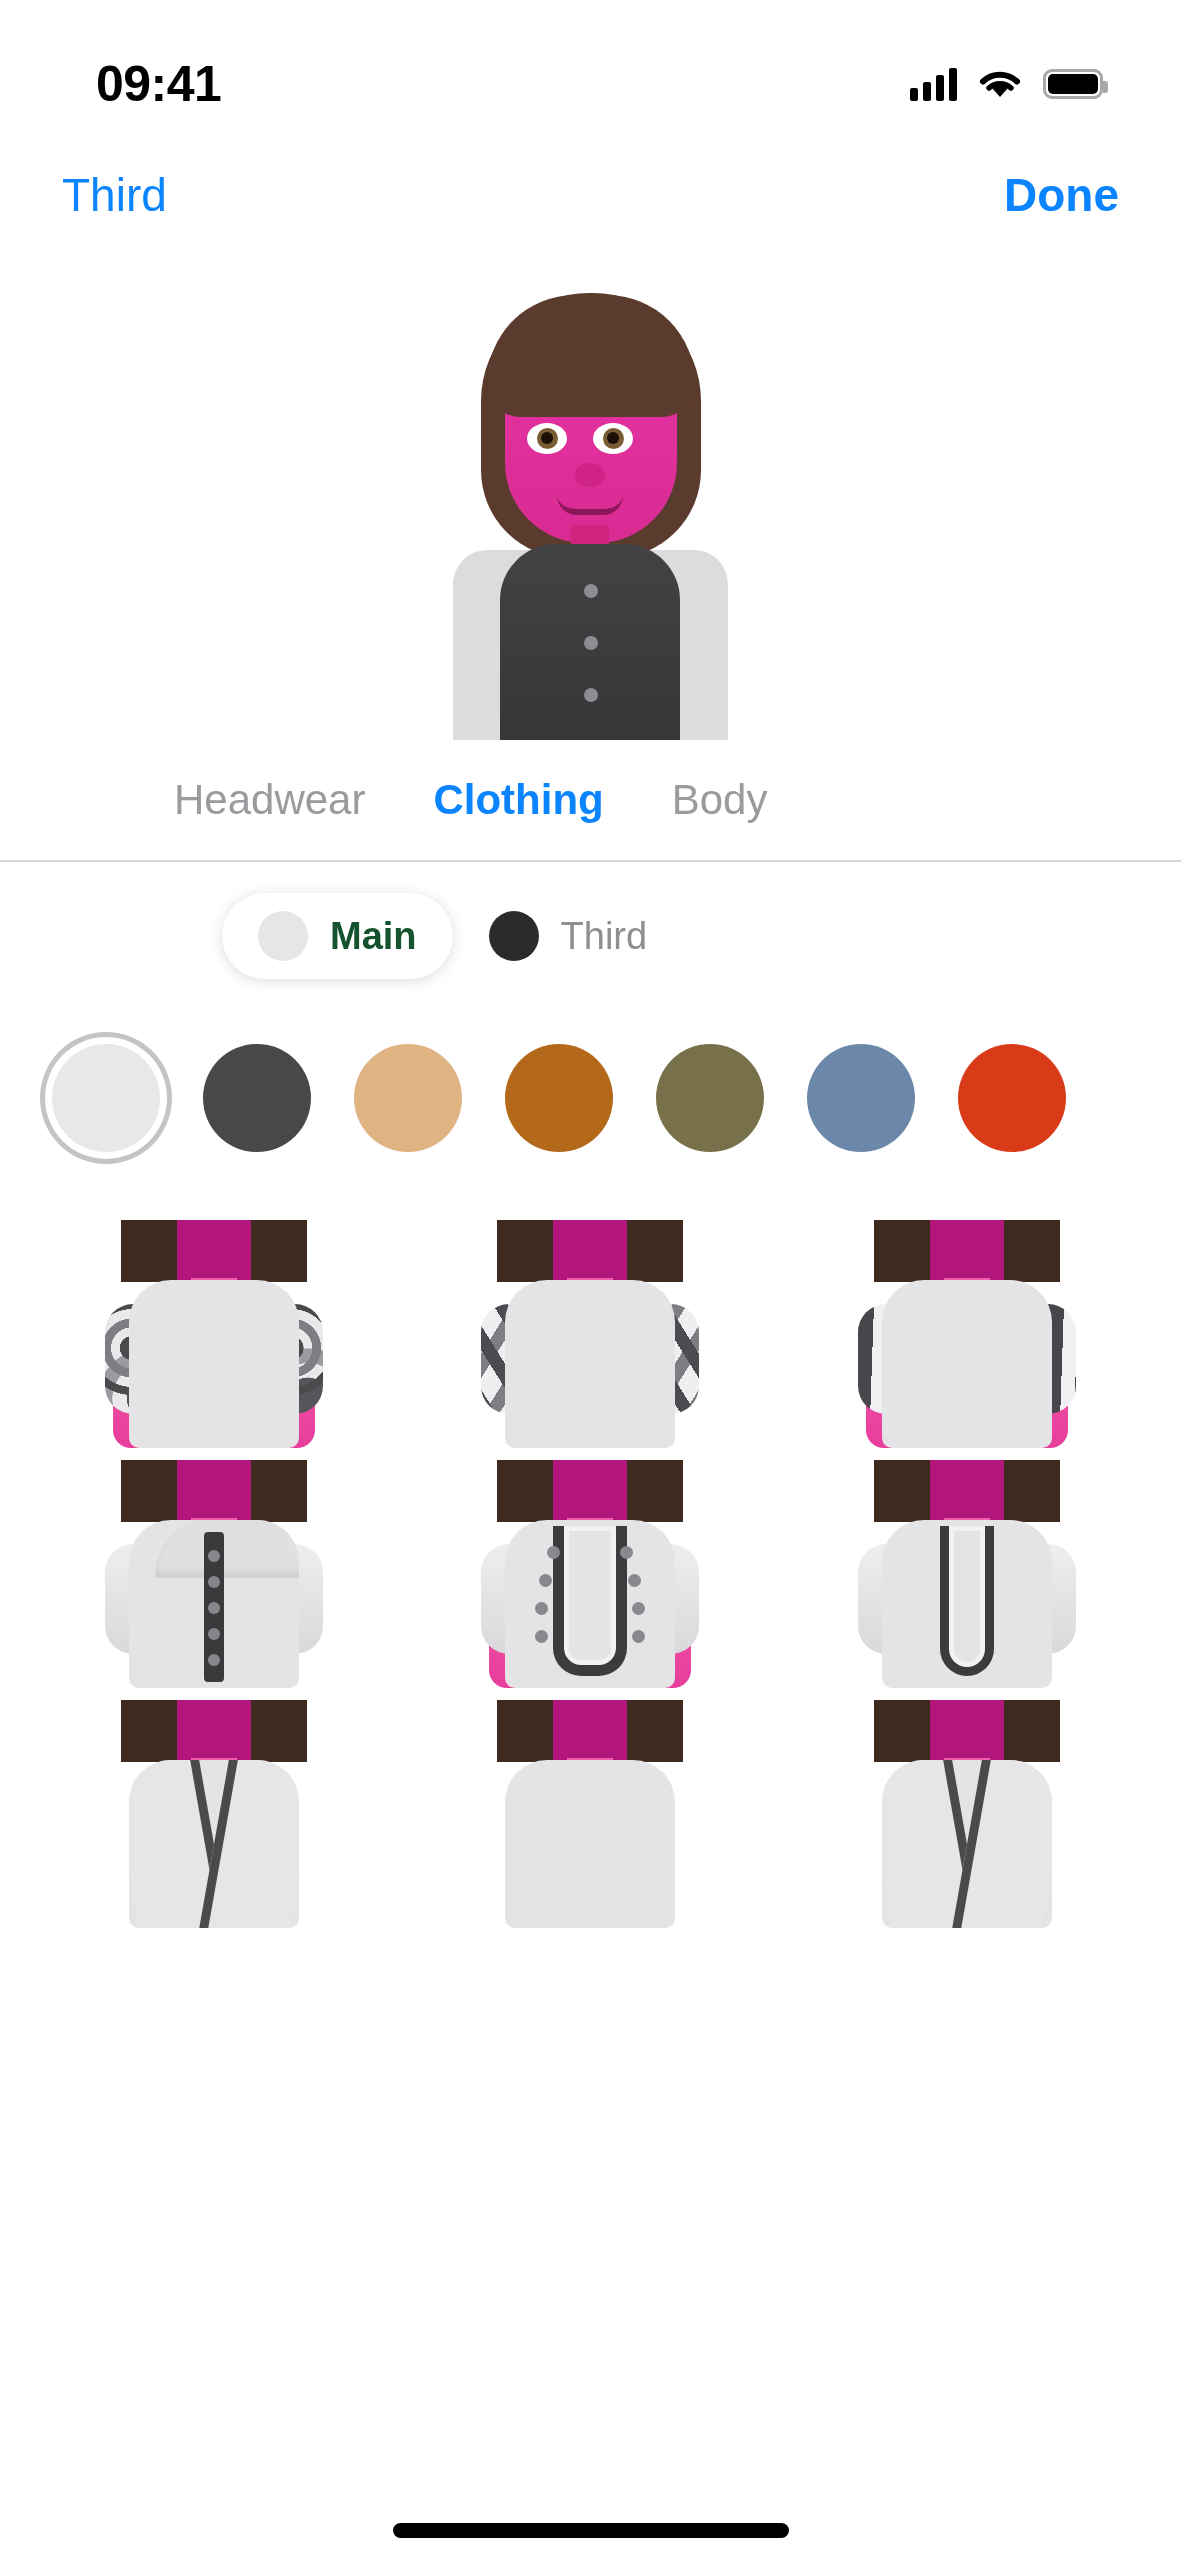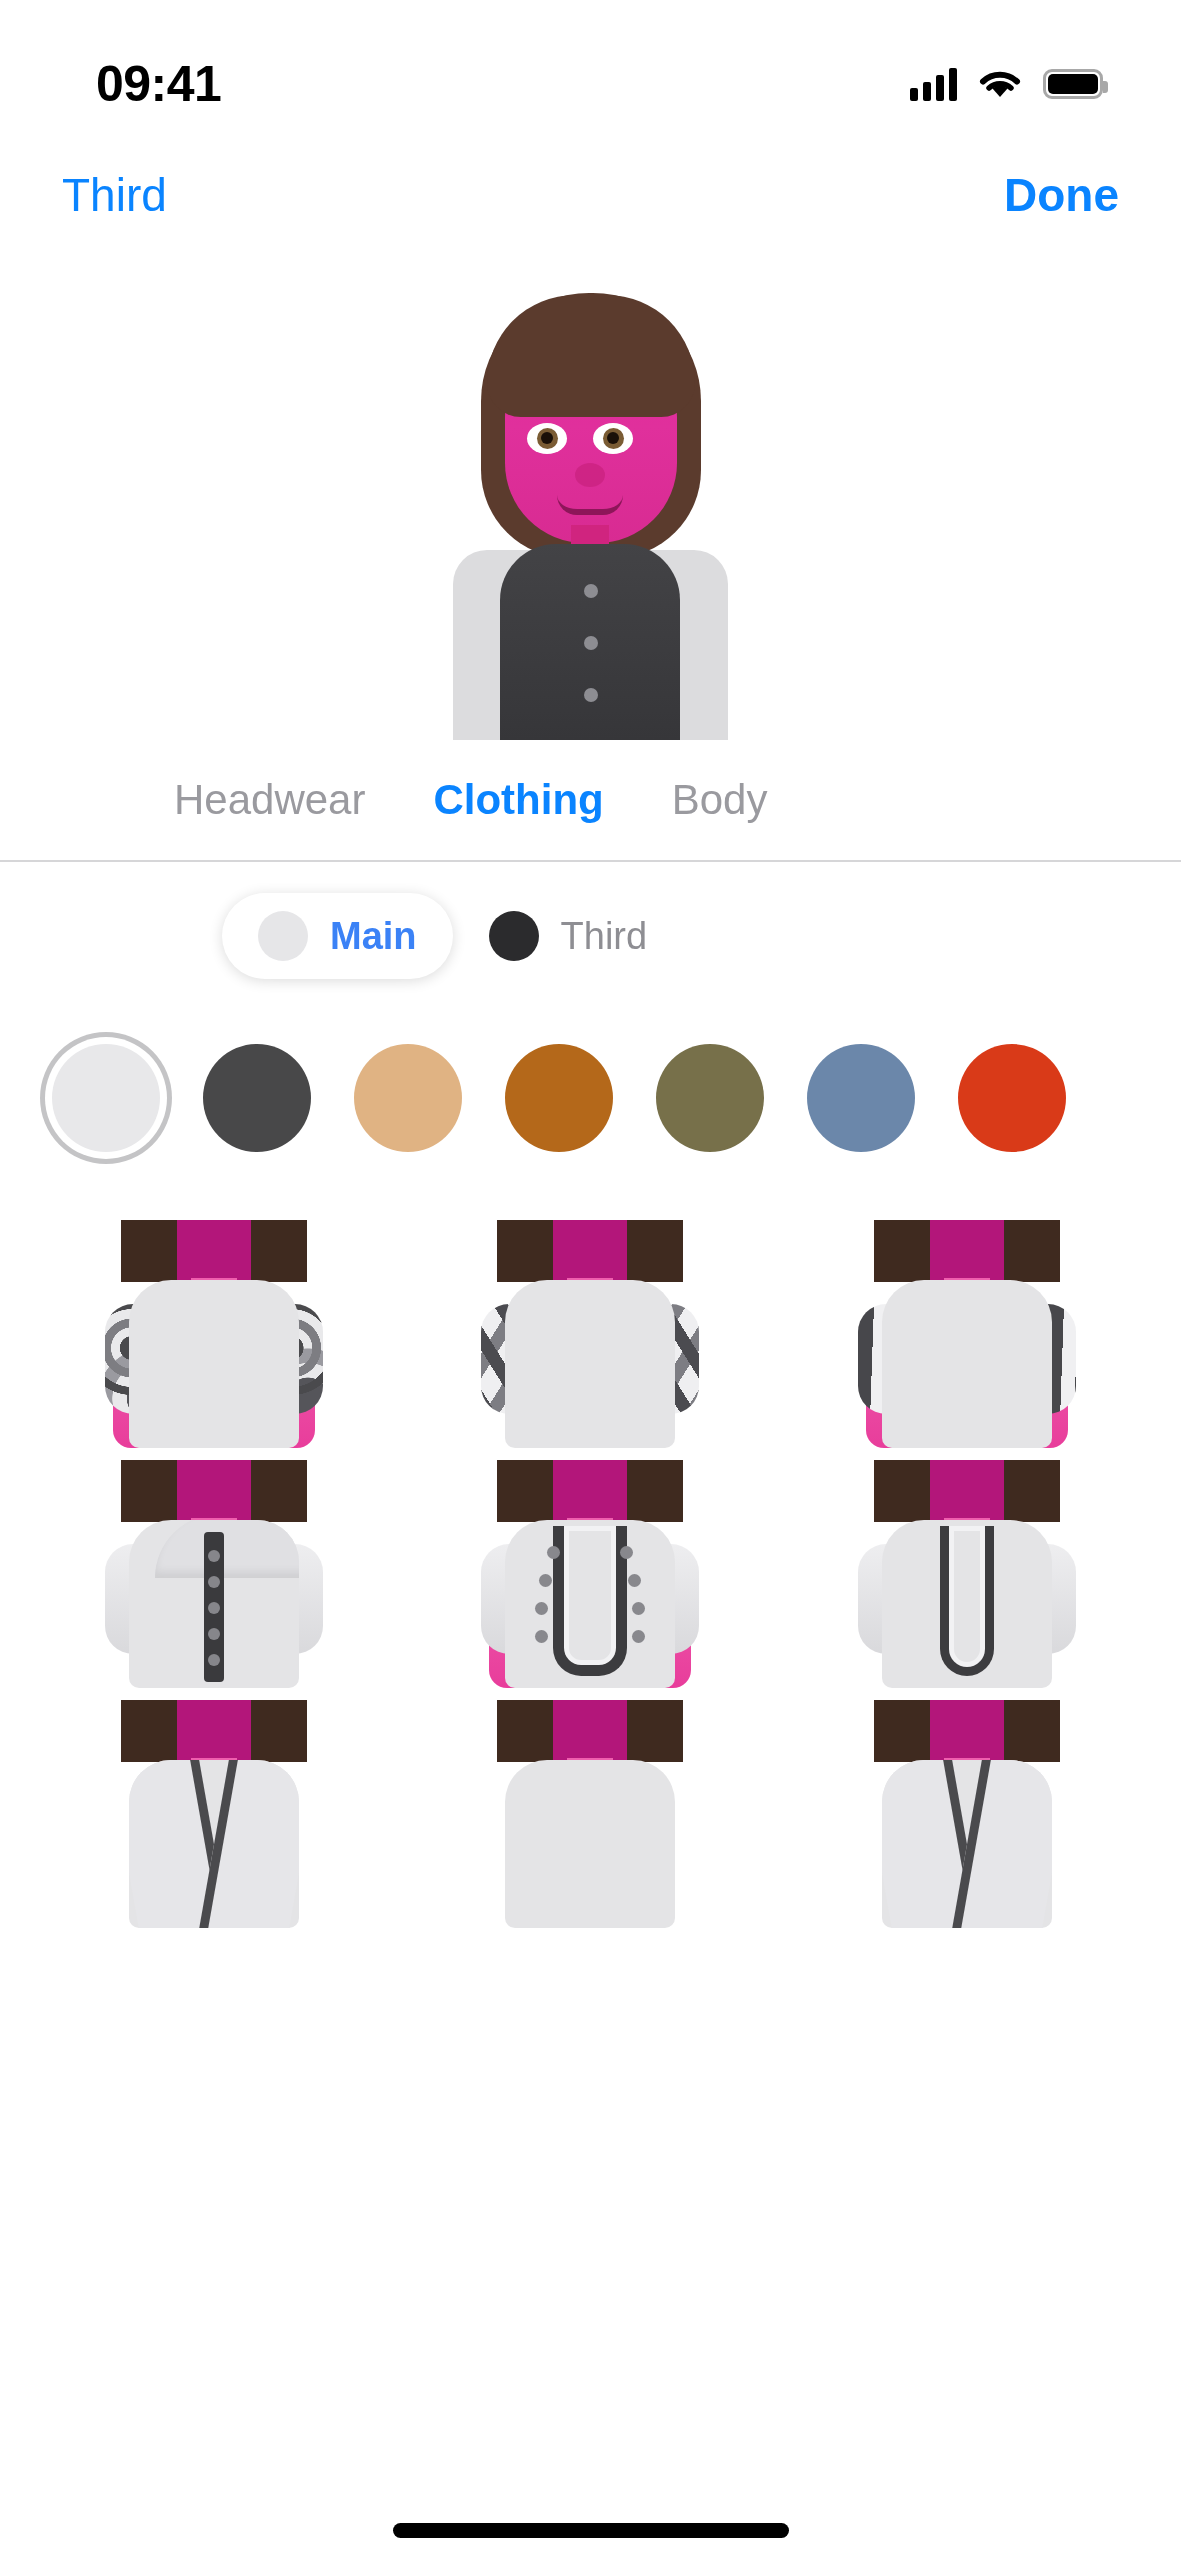--- a/index.html
+++ b/index.html
@@ -128,21 +128,21 @@
     padding-left:222px; gap:0;
   }
   .layer{
     display:flex; align-items:center; gap:22px; border:none; cursor:pointer;
     background:transparent; padding:18px 36px; border-radius:52px;
     font-family:"Liberation Sans", sans-serif;
   }
   .layer.sel{ background:#ffffff; box-shadow:0 2px 14px rgba(0,0,0,.14); }
   .layer .dot{ width:50px; height:50px; border-radius:50%; display:block; }
   .layer .lbl{ font-size:38px; color:#8e8e93; }
-  .layer.sel .lbl{ color:#3b82f6; font-weight:700; }
+  .layer.sel .lbl{ color:#14532d; font-weight:700; }
 
   
   .swatches{
     height:176px; display:flex; align-items:center; gap:0;
     padding-left:30px; overflow:hidden;
   }
   .sw-wrap{ width:151px; display:flex; align-items:center; justify-content:center;
             flex:0 0 auto; cursor:pointer; background:none; border:none; }
   .sw{ width:108px; height:108px; border-radius:50%; display:block; }
   .sw-wrap.sel .sw{

